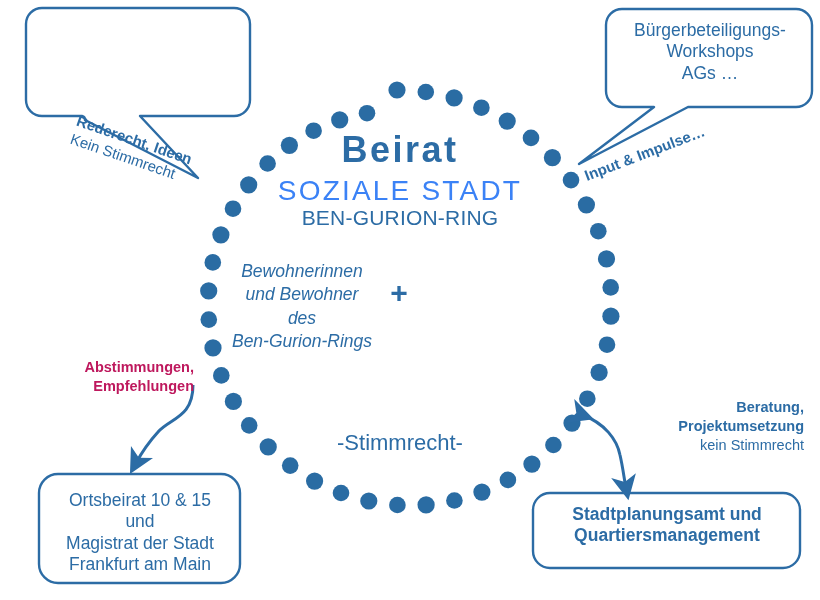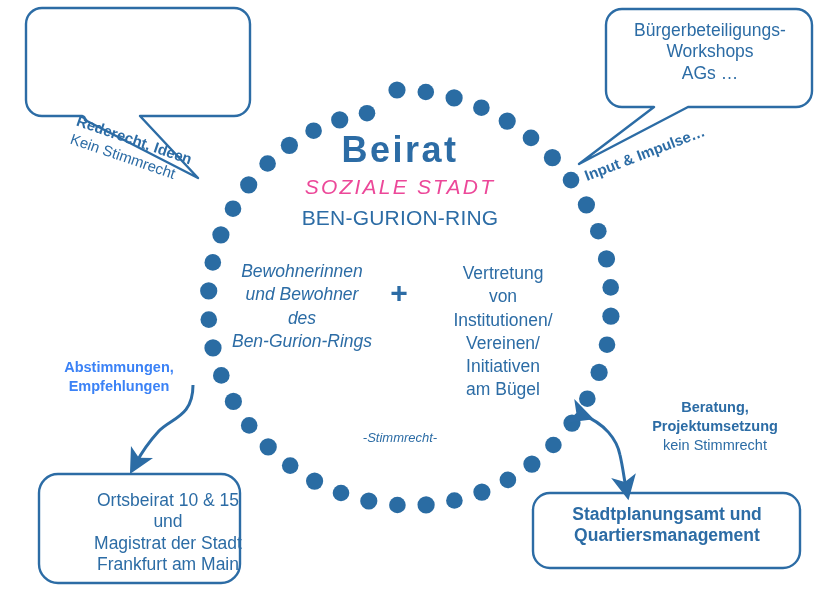--- a/index.html
+++ b/index.html
@@ -51,21 +51,20 @@
 
   
   .box-text {
     font-size: 17.5px;
     color: #2c6ca5;
   }
   #box-bl-text {
     left: 42px;
     top: 490px;
     width: 196px;
-    padding-left: 28px;
   }
   #box-br-text {
     left: 538px;
     top: 504px;
     width: 258px;
     font-weight: bold;
   }
 
   
   #title-main {
@@ -74,24 +73,23 @@
     width: 300px;
     font-size: 36px;
     font-weight: bold;
     letter-spacing: 2.5px;
     color: #2c6ca5;
   }
   #title-sub1 {
     left: 250px;
     top: 174px;
     width: 300px;
-    font-size: 21px;
+    font-size: 28px;
     letter-spacing: 2.2px;
-    color: #ec4899;
-    font-style: italic;
+    color: #3b82f6;
   }
   #title-sub2 {
     left: 250px;
     top: 205px;
     width: 300px;
     font-size: 21px;
     letter-spacing: 0.2px;
     color: #2c6ca5;
   }
   #members-left {
@@ -115,22 +113,21 @@
     left: 420px;
     top: 262px;
     width: 166px;
     font-size: 17.5px;
     line-height: 1.33;
   }
   #voting-note {
     left: 300px;
     top: 430px;
     width: 200px;
-    font-size: 13px;
-    font-style: italic;
+    font-size: 22px;
   }
 
   
   .rot-label {
     position: absolute;
     color: #2c6ca5;
     white-space: nowrap;
     line-height: 1.25;
     text-align: left;
   }
@@ -151,33 +148,33 @@
     font-size: 15px;
     font-weight: bold;
   }
 
   
   #label-bl {
     position: absolute;
     left: 44px;
     top: 358px;
     width: 150px;
-    text-align: center;
+    text-align: right;
     font-size: 14.5px;
     font-weight: bold;
-    color: #3b82f6;
+    color: #be185d;
     line-height: 1.3;
     white-space: pre-line;
   }
   #label-br {
     position: absolute;
     left: 626px;
     top: 398px;
     width: 178px;
-    text-align: center;
+    text-align: right;
     font-size: 14.5px;
     color: #2c6ca5;
     line-height: 1.32;
   }
   #label-br .strong { font-weight: bold; display: block; }
   #label-br .weak { font-weight: normal; display: block; }
 </style>
 </head>
 <body>
 
@@ -268,26 +265,20 @@
 
   <div class="txt" id="title-main">Beirat</div>
   <div class="txt" id="title-sub1">SOZIALE STADT</div>
   <div class="txt" id="title-sub2">BEN-GURION-RING</div>
 
   <div class="txt" id="members-left">Bewohnerinnen
 und Bewohner
 des
 Ben-Gurion-Rings</div>
   <div class="txt" id="plus-sign">+</div>
-  <div class="txt" id="members-right">Vertretung
-von
-Institutionen/
-Vereinen/
-Initiativen
-am Bügel</div>
   <div class="txt" id="voting-note">-Stimmrecht-</div>
 
   <div id="label-bl">Abstimmungen,
 Empfehlungen</div>
 
   <div class="txt box-text" id="box-bl-text">Ortsbeirat 10 &amp; 15
 und
 Magistrat der Stadt
 Frankfurt am Main</div>
 

